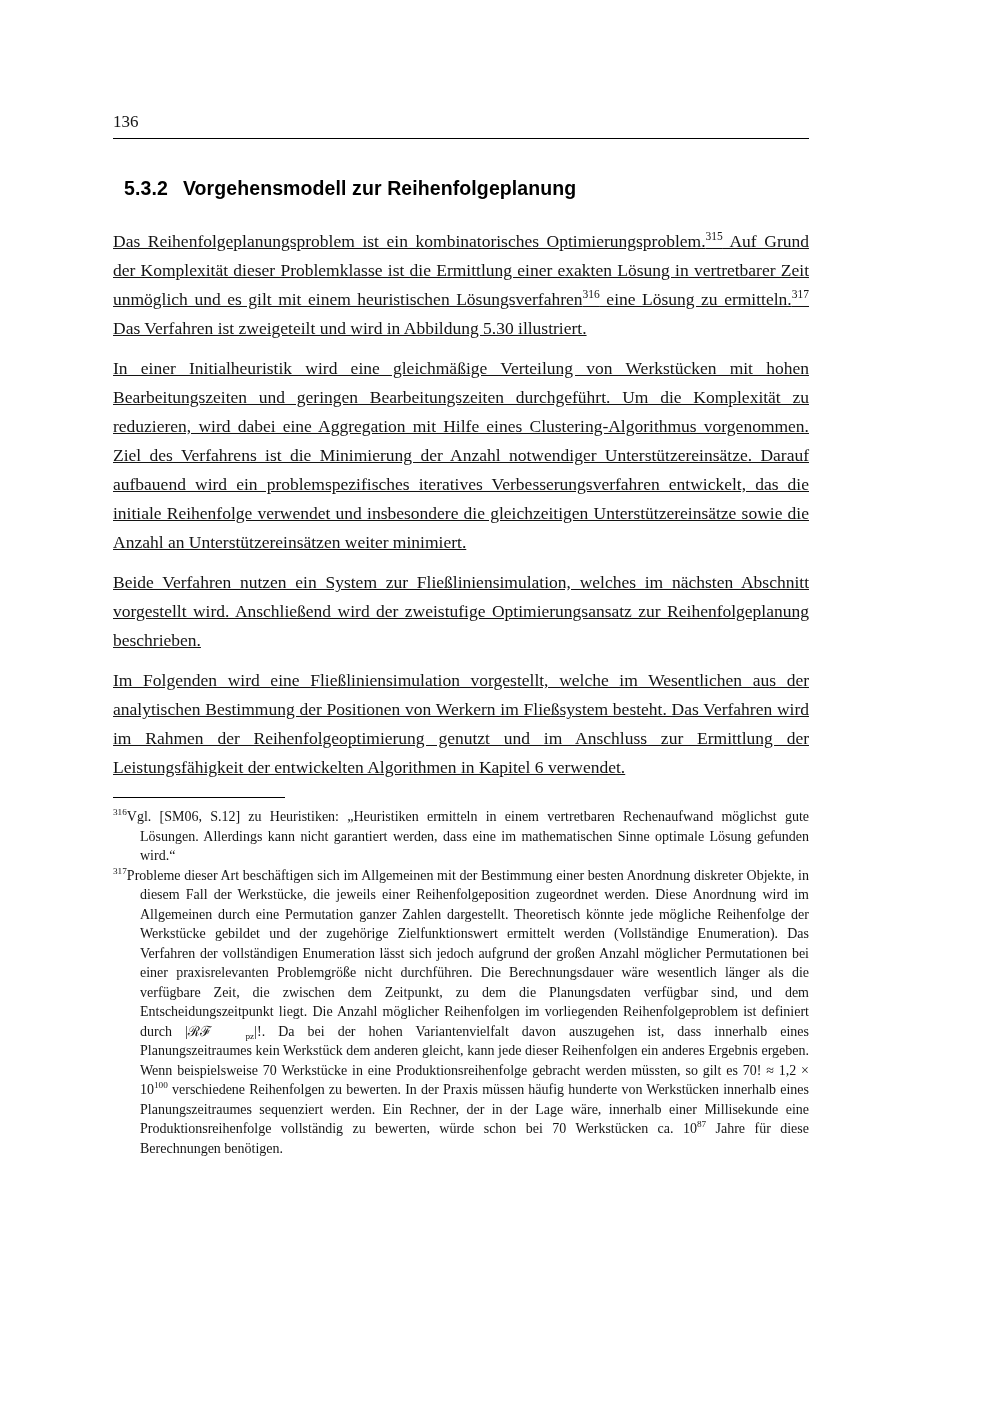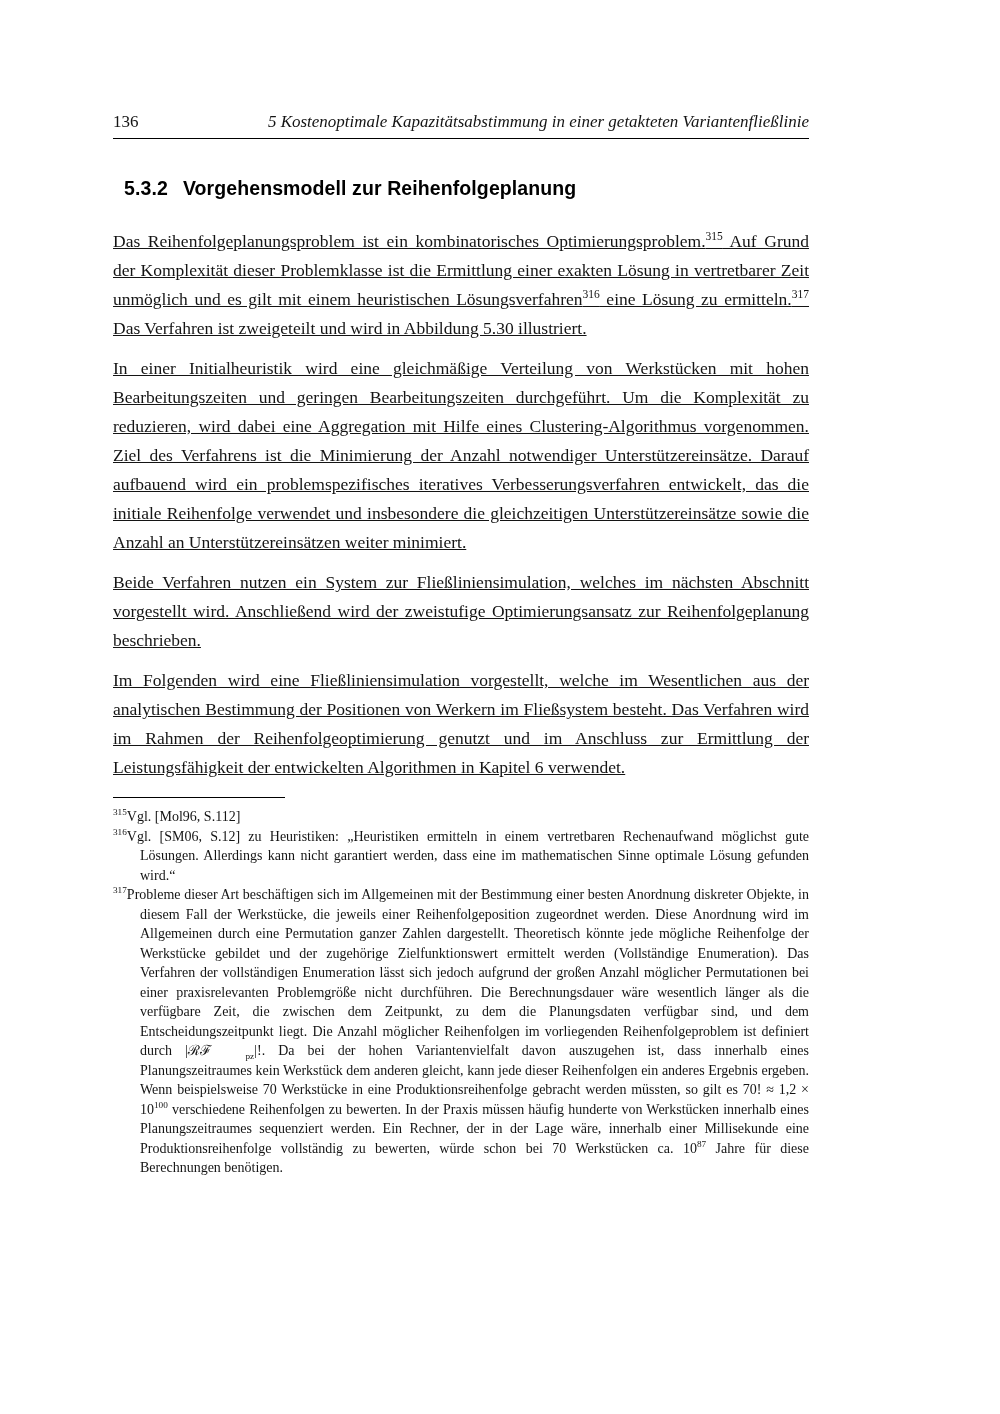--- a/index.html
+++ b/index.html
@@ -59,35 +59,33 @@
   }
   .footnote .fnmark { font-size: 66%; vertical-align: super; line-height: 0; }
 </style>
 </head>
 <body>
 
 <div class="page">
 
   <div class="header">
     <span class="pagenum">136</span>
-    <span class="running">5 Kostenoptimale Kapazitätsabstimmung in einer getakteten Variantenfließlinie</span>
   </div>
 
   <h2 class="sec-heading">
     <span class="secnum">5.3.2</span><span>Vorgehensmodell zur Reihenfolgeplanung</span>
   </h2>
 
   <p class="body"><span>Das Reihenfolgeplanungsproblem ist ein kombinatorisches Optimierungsproblem.</span><sup class="sup">315</sup><span> Auf Grund der Komplexität dieser Problemklasse ist die Ermittlung einer exakten Lösung in vertretbarer Zeit unmöglich und es gilt mit einem heuristischen Lösungsverfahren</span><sup class="sup">316</sup><span> eine Lösung zu ermitteln.</span><sup class="sup">317</sup><span> Das Verfahren ist zweigeteilt und wird in Abbildung 5.30 illustriert.</span></p>
   <p class="body">In einer Initialheuristik wird eine gleichmäßige Verteilung von Werkstücken mit hohen Bearbeitungszeiten und geringen Bearbeitungszeiten durchgeführt. Um die Komplexität zu reduzieren, wird dabei eine Aggregation mit Hilfe eines Clustering-Algorithmus vorgenommen. Ziel des Verfahrens ist die Minimierung der Anzahl notwendiger Unterstützereinsätze. Darauf aufbauend wird ein problemspezifisches iteratives Verbesserungsverfahren entwickelt, das die initiale Reihenfolge verwendet und insbesondere die gleichzeitigen Unterstützereinsätze sowie die Anzahl an Unterstützereinsätzen weiter minimiert.</p>
   <p class="body">Beide Verfahren nutzen ein System zur Fließliniensimulation, welches im nächsten Abschnitt vorgestellt wird. Anschließend wird der zweistufige Optimierungsansatz zur Reihenfolgeplanung beschrieben.</p>
 
 
   <p class="body">Im Folgenden wird eine Fließliniensimulation vorgestellt, welche im Wesentlichen aus der analytischen Bestimmung der Positionen von Werkern im Fließsystem besteht. Das Verfahren wird im Rahmen der Reihenfolgeoptimierung genutzt und im Anschluss zur Ermittlung der Leistungsfähigkeit der entwickelten Algorithmen in Kapitel 6 verwendet.</p>
 
   <div class="fnrule"></div>
 
   <div class="footnotes">
-    <div class="footnote"><sup class="fnmark">315</sup><span><span>Vgl. [Mol96, S.112]</span></span></div>
     <div class="footnote"><sup class="fnmark">316</sup><span><span>Vgl. [SM06, S.12] zu Heuristiken: „Heuristiken ermitteln in einem vertretbaren Rechenaufwand möglichst gute Lösungen. Allerdings kann nicht garantiert werden, dass eine im mathematischen Sinne optimale Lösung gefunden wird.“</span></span></div>
     <div class="footnote"><sup class="fnmark">317</sup><span><span>Probleme dieser Art beschäftigen sich im Allgemeinen mit der Bestimmung einer besten Anordnung diskreter Objekte, in diesem Fall der Werkstücke, die jeweils einer Reihenfolgeposition zugeordnet werden. Diese Anordnung wird im Allgemeinen durch eine Permutation ganzer Zahlen dargestellt. Theoretisch könnte jede mögliche Reihenfolge der Werkstücke gebildet und der zugehörige Zielfunktionswert ermittelt werden (Vollständige Enumeration). Das Verfahren der vollständigen Enumeration lässt sich jedoch aufgrund der großen Anzahl möglicher Permutationen bei einer praxisrelevanten Problemgröße nicht durchführen. Die Berechnungsdauer wäre wesentlich länger als die verfügbare Zeit, die zwischen dem Zeitpunkt, zu dem die Planungsdaten verfügbar sind, und dem Entscheidungszeitpunkt liegt. Die Anzahl möglicher Reihenfolgen im vorliegenden Reihenfolgeproblem ist definiert durch |ℛℱ</span><sub class="sub">pz</sub><span>|!. Da bei der hohen Variantenvielfalt davon auszugehen ist, dass innerhalb eines Planungszeitraumes kein Werkstück dem anderen gleicht, kann jede dieser Reihenfolgen ein anderes Ergebnis ergeben. Wenn beispielsweise 70 Werkstücke in eine Produktionsreihenfolge gebracht werden müssten, so gilt es 70! ≈ 1,2 × 10</span><sup class="sup">100</sup><span> verschiedene Reihenfolgen zu bewerten. In der Praxis müssen häufig hunderte von Werkstücken innerhalb eines Planungszeitraumes sequenziert werden. Ein Rechner, der in der Lage wäre, innerhalb einer Millisekunde eine Produktionsreihenfolge vollständig zu bewerten, würde schon bei 70 Werkstücken ca. 10</span><sup class="sup">87</sup><span> Jahre für diese Berechnungen benötigen.</span></span></div>
   </div>
 
 </div>
 
 </body></html>

